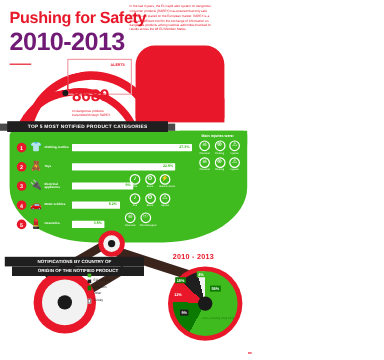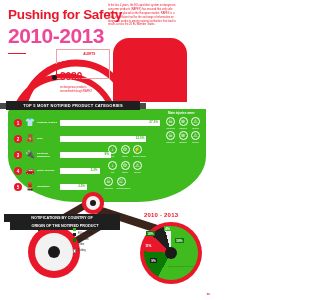--- a/index.html
+++ b/index.html
@@ -11,35 +11,35 @@
   }
   .stage{position:absolute;inset:0;overflow:hidden;}
 
   
   .title-block{position:absolute;left:8px;top:8px;width:96px;}
   .title-main{
     color:#e8182a;font-size:13.5px;font-weight:bold;
     letter-spacing:-0.3px;line-height:1;white-space:nowrap;
   }
   .title-years{
-    color:#ec4899;font-size:21px;font-weight:bold;
+    color:#701a75;font-size:21px;font-weight:bold;
     letter-spacing:-0.5px;line-height:1.05;margin-top:3px;
   }
 
   .intro{
     position:absolute;left:108px;top:4px;width:68px;
     color:#e8182a;font-size:2.6px;line-height:1.5;text-align:left;
   }
 
   
   .year-rule{position:absolute;left:8px;top:53px;width:18px;height:1px;background:#e8182a;}
 
   
   .callout{position:absolute;left:60px;top:52px;width:48px;}
-  .callout-num{color:#e8182a;font-size:10px;font-weight:bold;line-height:1;display:inline-block;margin-top:20px;}
+  .callout-num{color:#e8182a;font-size:14px;font-weight:bold;line-height:1;display:inline-block;margin-top:20px;}
   .callout-unit{color:#e8182a;font-size:3px;font-weight:bold;margin-left:1px;vertical-align:top;}
   .callout-sub{color:#e8182a;font-size:2.6px;line-height:1.45;margin-top:2px;width:40px;}
   .callout-box{position:absolute;left:56px;top:49px;width:52px;height:28px;border:0.5px solid #f0a0a8;}
   .leader-v{position:absolute;left:56px;top:64px;width:0.7px;height:13px;background:#e8182a;}
   .leader-dot{position:absolute;left:52px;top:75px;width:5px;height:5px;border-radius:50%;background:#1a1a1a;}
 
   
   .pram-hood{
     position:absolute;left:113px;top:38px;width:74px;height:62px;
     background:#e8182a;border-radius:16px 16px 2px 2px;

